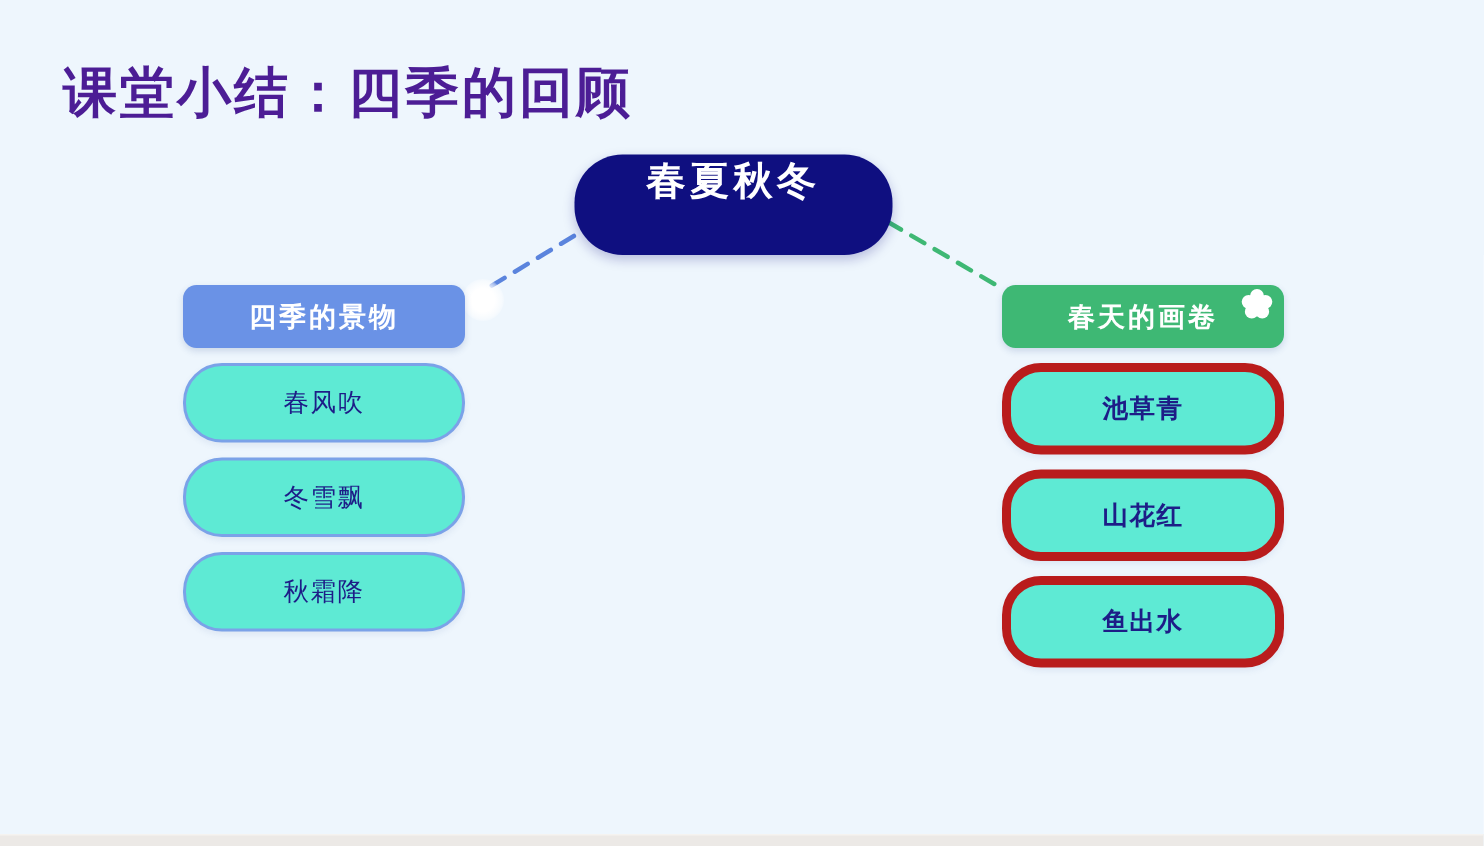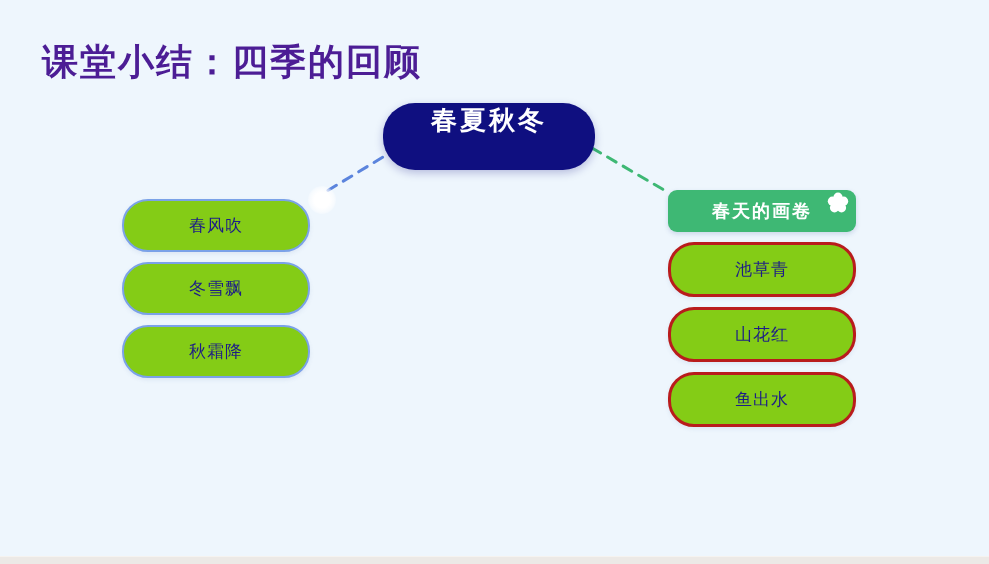--- a/index.html
+++ b/index.html
@@ -80,53 +80,56 @@
   .header-blue  { background: #6a92e6; }
   .header-green { background: #3eb874; text-align: center; }
   .flower {
     position: absolute;
     right: 6px; top: 1px;
     width: 24px; height: 24px;
   }
   .item {
     height: 49px;
     margin-top: 10px;
-    background: #84cc16;
+    background: #5eead4;
     border-radius: 26px;
     display: flex; align-items: center; justify-content: center;
     box-shadow: 0 2px 4px rgba(70, 100, 160, 0.10);
   }
   .item:first-of-type { margin-top: 9px; }
   .item span {
     color: #1d1d87;
     font-size: 17px;
     letter-spacing: 1px;
   }
   .item-blue  { border: 2px solid #7ba2e8; }
-  .item-green { border: 3px solid #b91c1c; }
+  .item-green { border: 6px solid #b91c1c; font-weight: bold; }
 </style>
 </head>
 <body>
 
 <div class="stage">
 
   <h1 class="title">课堂小结：四季的回顾</h1>
 
   <svg class="connectors" viewBox="0 0 989 564">
     <line x1="398" y1="148" x2="322" y2="194" stroke-width="3" stroke-linecap="round" stroke-dasharray="10 8" stroke="#5b84dd"></line>
     <line x1="592" y1="148" x2="664" y2="190" stroke-width="3" stroke-linecap="round" stroke-dasharray="10 8" stroke="#3eb874"></line>
   </svg>
 
   <div class="glow-dot"></div>
 
   <div class="root-node">
     <span>春夏秋冬</span>
   </div>
 
   <div class="column column-left">
+    <div class="branch-header header-blue">
+      <span>四季的景物</span>
+    </div>
     <div class="item item-blue">
       <span>春风吹</span>
     </div>
     <div class="item item-blue">
       <span>冬雪飘</span>
     </div>
     <div class="item item-blue">
       <span>秋霜降</span>
     </div>
   </div>

